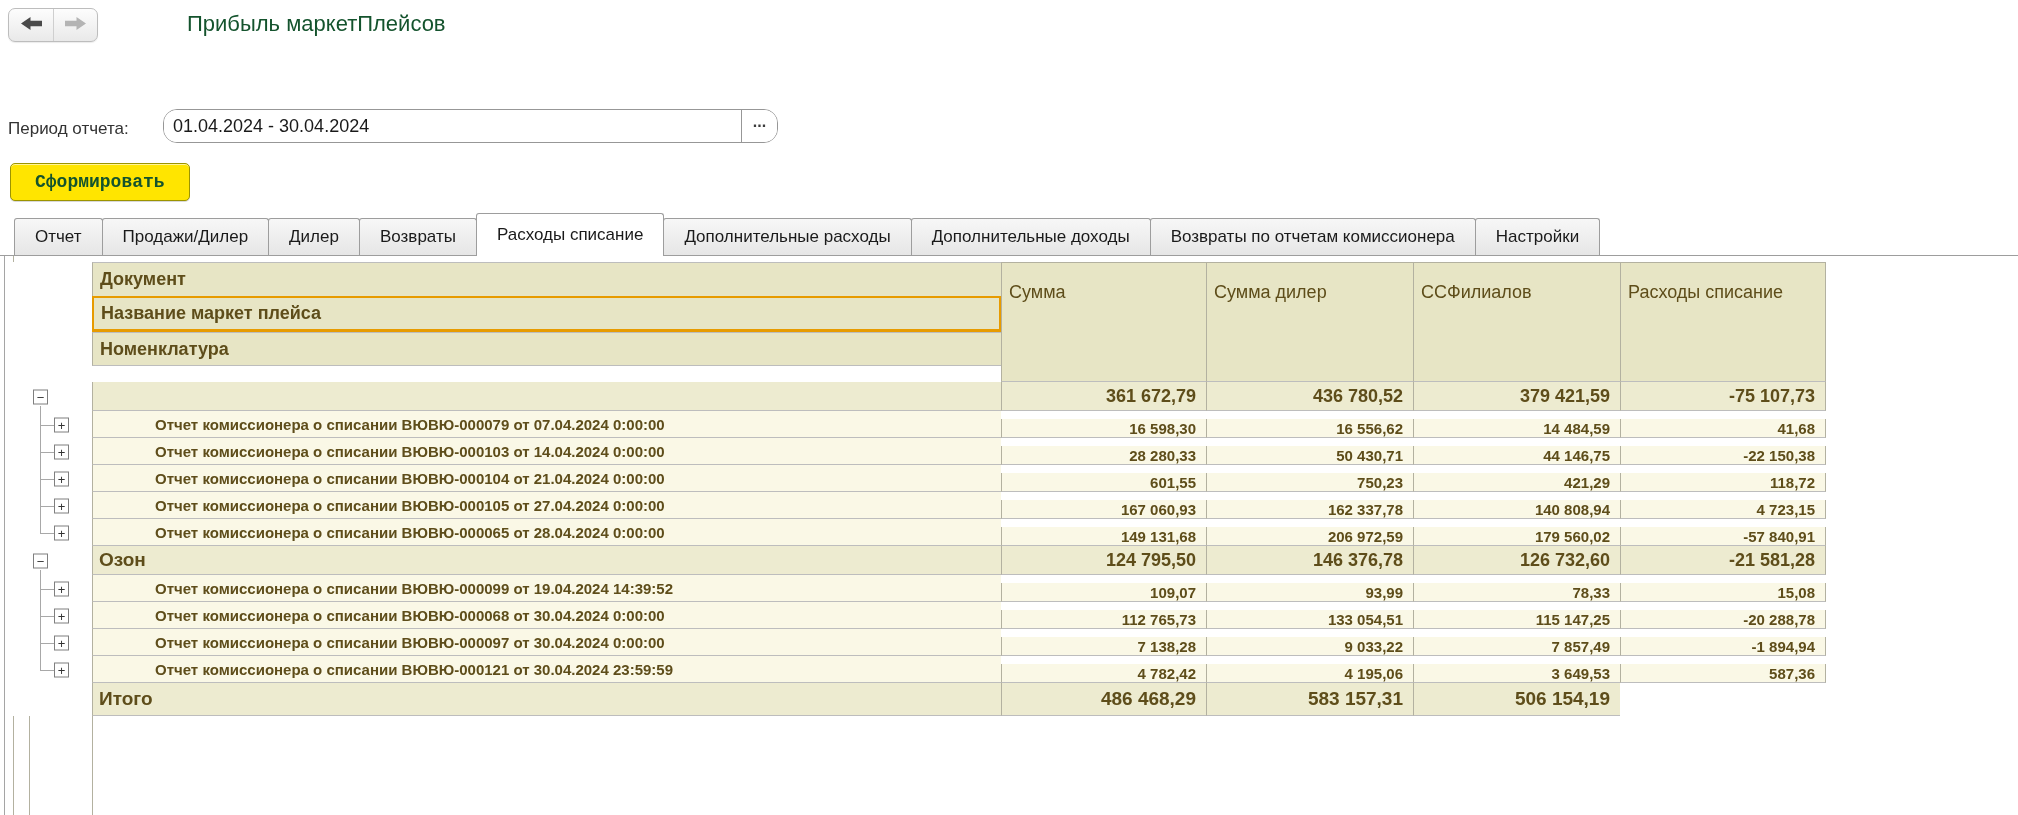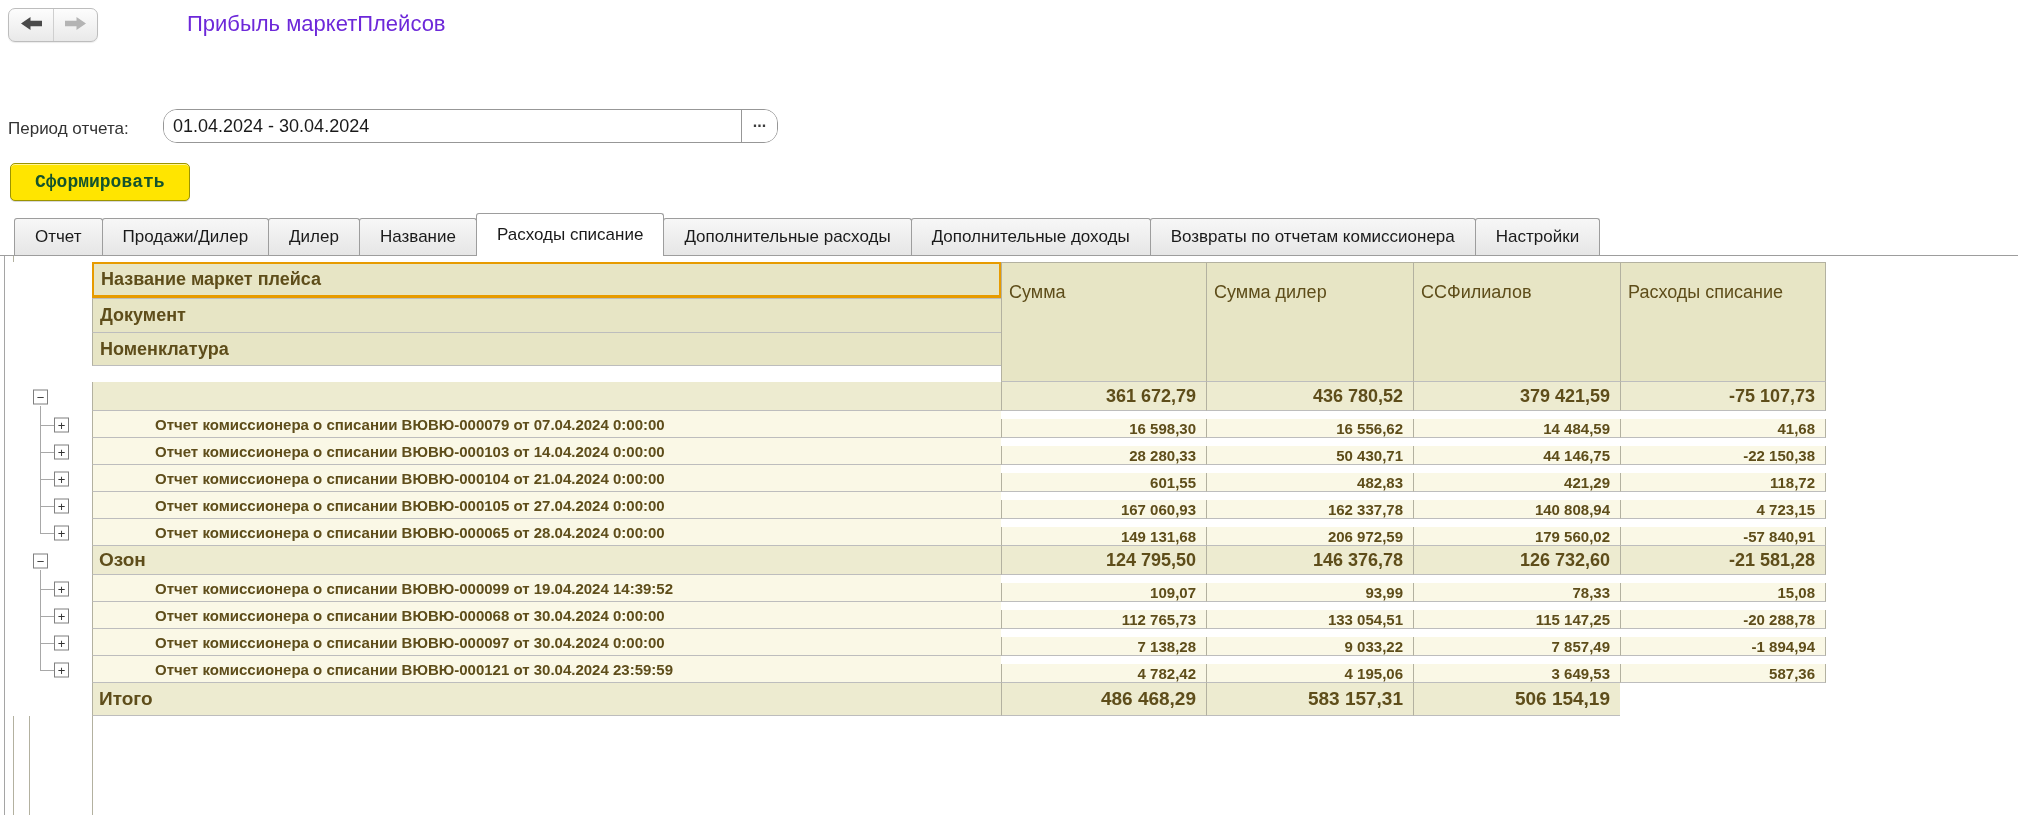--- a/index.html
+++ b/index.html
@@ -16,21 +16,21 @@
   }
   
   .nav-group{
     position:absolute; left:8px; top:8px; height:34px; display:flex;
     border:1px solid #bdbdbd; border-radius:7px; overflow:hidden;
     background:linear-gradient(#fdfdfd,#e9e9e9);
     box-shadow:0 1px 1px rgba(0,0,0,.08);
   }
   .nav-btn{width:44px; height:100%; display:flex; align-items:center; justify-content:center; background:transparent; border:none; cursor:pointer;}
   .nav-btn + .nav-btn{border-left:1px solid #cfcfcf;}
-  .page-title{position:absolute; left:187px; top:11px; font-size:22px; color:#6d28d9;}
+  .page-title{position:absolute; left:187px; top:11px; font-size:22px; color:#14532d;}
   
   .period-label{position:absolute; left:8px; top:119px; font-size:17px; color:#333;}
   .period-wrap{position:absolute; left:163px; top:109px; height:34px; display:flex; border:1px solid #979797; border-radius:14px; background:#fff; overflow:hidden;}
   .period-input{width:577px; height:100%; border:none; outline:none; padding:0 9px; font-size:18px; font-family:"Liberation Sans", sans-serif; color:#1a1a1a; background:#fff;}
   .period-btn{width:36px; height:100%; border:none; border-left:1px solid #979797; background:#fff; font-size:16px; font-weight:bold; color:#3c3c3c; cursor:pointer; line-height:10px; padding-bottom:8px;}
   
   .generate-btn{
     position:absolute; left:10px; top:163px; height:38px; padding:0 24px;
     background:var(--accent-button); border:1px solid var(--accent-button-border); border-radius:5px;
     font-family:Liberation Mono, monospace; font-size:18px; font-weight:bold; color:#14532d; cursor:pointer;
@@ -130,40 +130,40 @@
   <input class="period-input" value="01.04.2024 - 30.04.2024" style="">
   <button class="period-btn">...</button>
 </div>
 
 <button class="generate-btn">Сформировать</button>
 
 <div class="tab-strip">
     <div class="tab">Отчет</div>
     <div class="tab">Продажи/Дилер</div>
     <div class="tab">Дилер</div>
-    <div class="tab">Название</div>
+    <div class="tab">Возвраты</div>
     <div class="tab active">Расходы списание</div>
     <div class="tab">Дополнительные расходы</div>
     <div class="tab">Дополнительные доходы</div>
     <div class="tab">Возвраты по отчетам комиссионера</div>
     <div class="tab">Настройки</div>
   </div>
 
 <div class="panel">
   <div class="grid-left-line"></div>
   <div class="grid-ext-line" style="left:24px"></div>
   <div class="grid-ext-line" style="left:87px"></div>
 
   <div class="report">
 
     <div class="hdr">
       <div class="tree-cell"></div>
       <div class="name-col hdr-name-stack">
+        <div class="hdr-name-cell">Документ</div>
         <div class="hdr-name-cell first">Название маркет плейса</div>
-        <div class="hdr-name-cell">Документ</div>
         <div class="hdr-name-cell last">Номенклатура</div>
       </div>
       <div class="vcell hdr-vcell w1">Сумма</div>
       <div class="vcell hdr-vcell w2">Сумма дилер</div>
       <div class="vcell hdr-vcell w3">ССФилиалов</div>
       <div class="vcell hdr-vcell w4">Расходы списание</div>
     </div>
 
     <div id="report-body">
         <div class="row group-row">
@@ -202,21 +202,21 @@
           <div class="num w4">-22 150,38</div>
         </div>
         <div class="row data-row">
           <div class="tree-cell">
             <div class="conn v-full"></div>
             <div class="conn h-stub"></div>
             <div class="expander plus">+</div>
           </div>
           <div class="ncell">Отчет комиссионера о списании ВЮВЮ-000104 от 21.04.2024 0:00:00</div>
           <div class="num w1">601,55</div>
-          <div class="num w2">482,83</div>
+          <div class="num w2">750,23</div>
           <div class="num w3">421,29</div>
           <div class="num w4">118,72</div>
         </div>
         <div class="row data-row">
           <div class="tree-cell">
             <div class="conn v-full"></div>
             <div class="conn h-stub"></div>
             <div class="expander plus">+</div>
           </div>
           <div class="ncell">Отчет комиссионера о списании ВЮВЮ-000105 от 27.04.2024 0:00:00</div>

